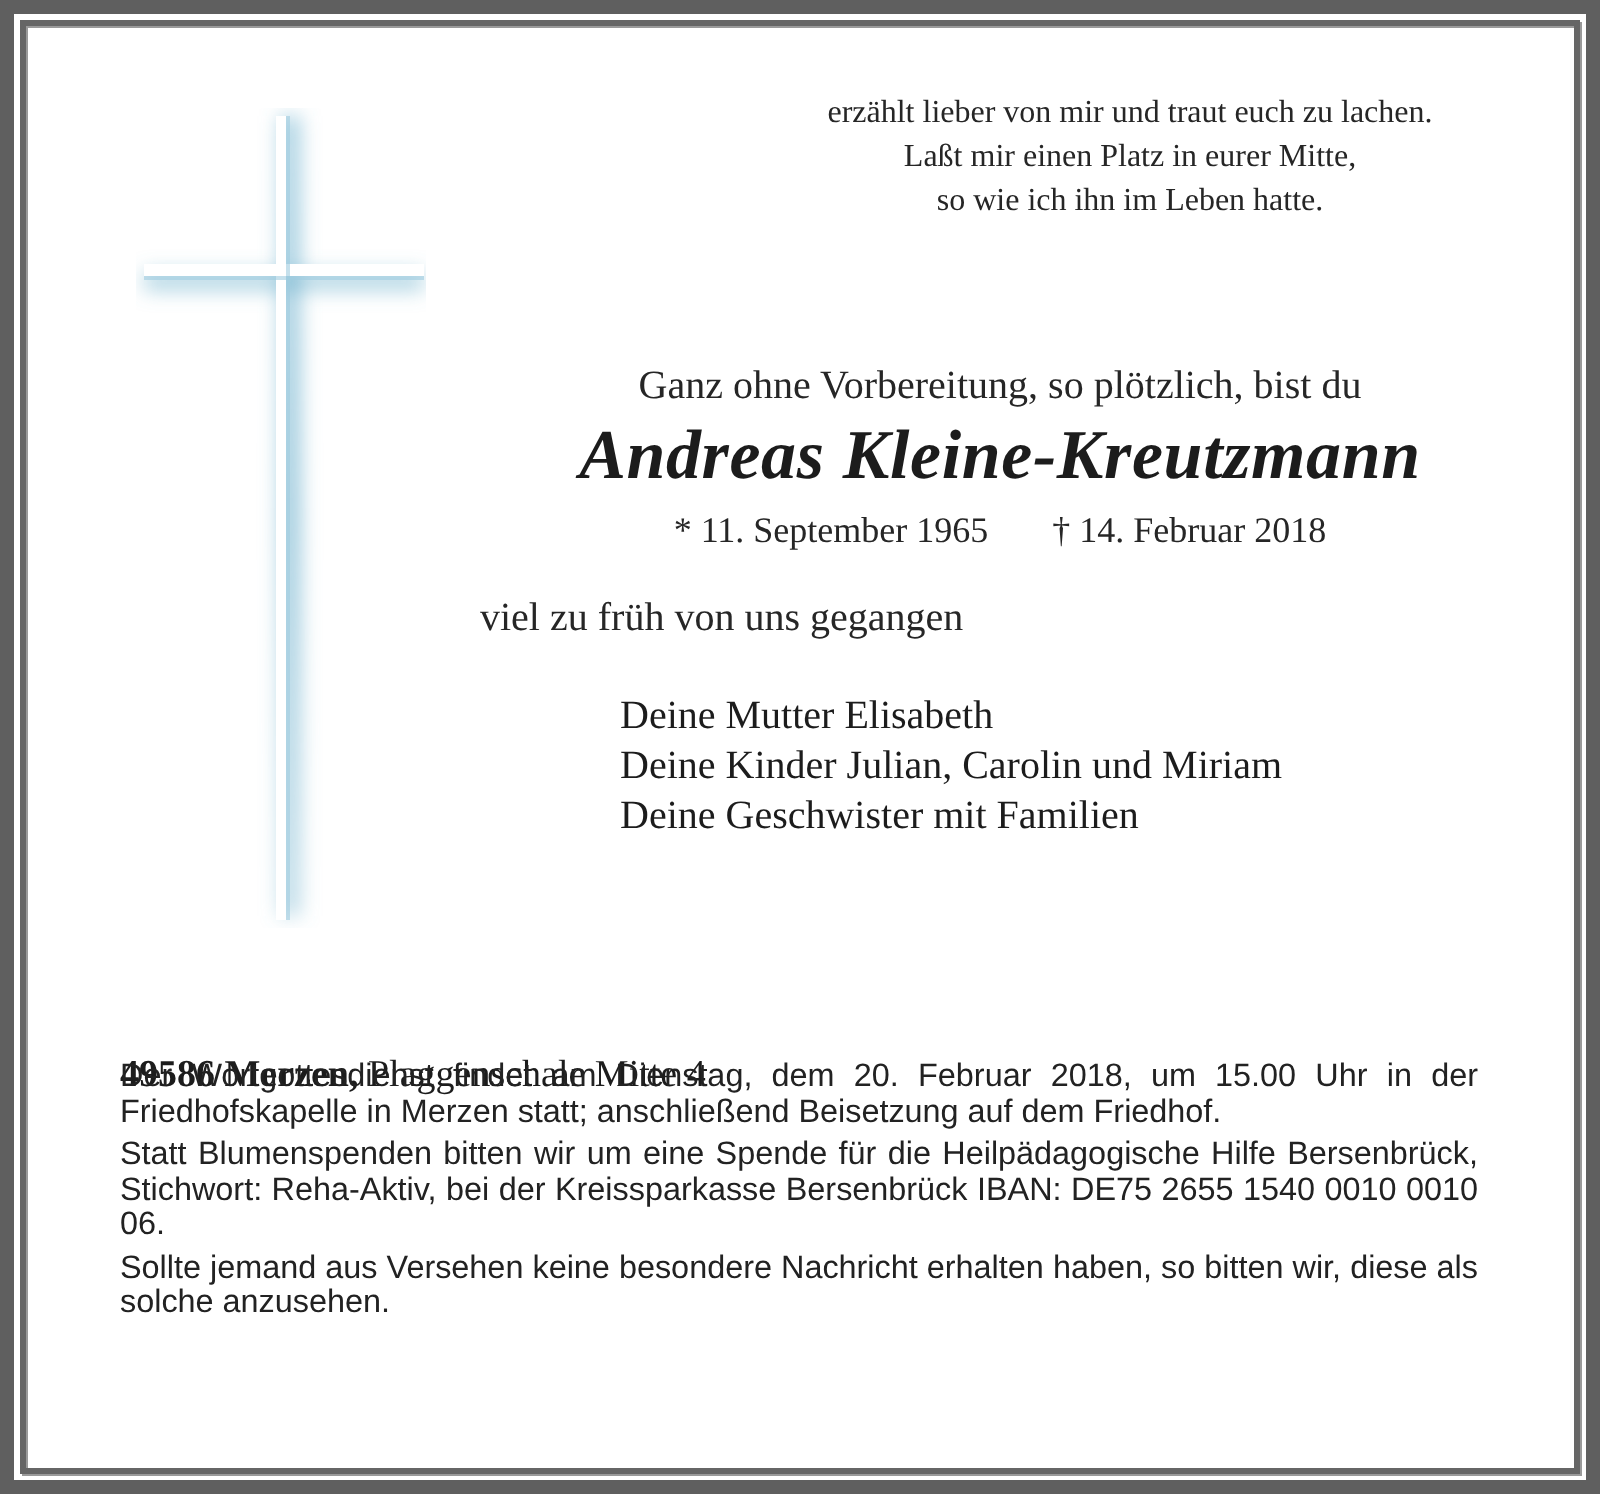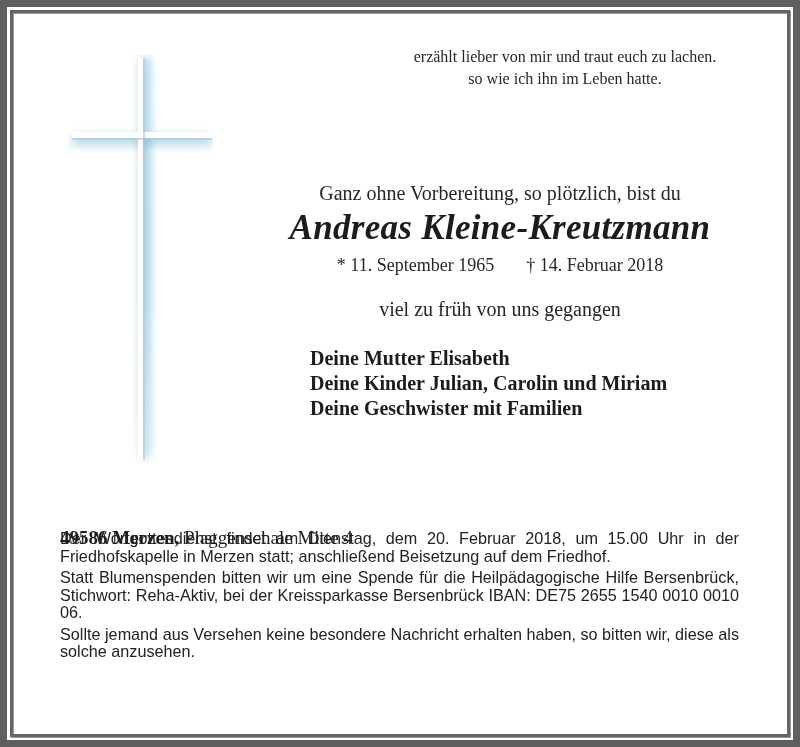--- a/index.html
+++ b/index.html
@@ -92,33 +92,32 @@
       color: #262626;
       white-space: nowrap;
     }
     .dates .sep { display: inline-block; width: 32px; }
 
     .gone {
       position: absolute;
       left: 240px;
       width: 520px;
       top: 298px;
-      text-align: center;
       font-family: "Liberation Serif", serif;
       font-size: 20px;
       color: #262626;
       white-space: nowrap;
     }
 
     .mourners {
       position: absolute;
       left: 310px;
       top: 346px;
       font-family: "Liberation Serif", serif;
-      font-weight: bold;
+      font-weight: normal;
       font-size: 20px;
       line-height: 25px;
       color: #1c1c1c;
     }
     .mourners div { white-space: nowrap; }
 
     .address {
       position: absolute;
       left: 60px;
       top: 502px;
@@ -170,20 +169,21 @@
   </g>
 
   <rect x="70" y="4" width="5" height="402" fill="#ffffff"></rect>
   <rect x="4" y="78" width="140" height="6" fill="#ffffff"></rect>
   <rect x="75" y="4" width="2" height="402" fill="#9fcbe0" opacity="0.6"></rect>
   <rect x="4" y="84" width="140" height="2" fill="#9fcbe0" opacity="0.6"></rect>
 </svg>
 
 <div class="poem">
   <div>erzählt lieber von mir und traut euch zu lachen.</div>
+  <div>Laßt mir einen Platz in eurer Mitte,</div>
   <div>so wie ich ihn im Leben hatte.</div>
 </div>
 
 <div class="intro">Ganz ohne Vorbereitung, so plötzlich, bist du</div>
 
 <div class="name">Andreas Kleine-Kreutzmann</div>
 
 <div class="dates">
   <span>* 11. September 1965</span><span class="sep"></span><span>† 14. Februar 2018</span>
 </div>

